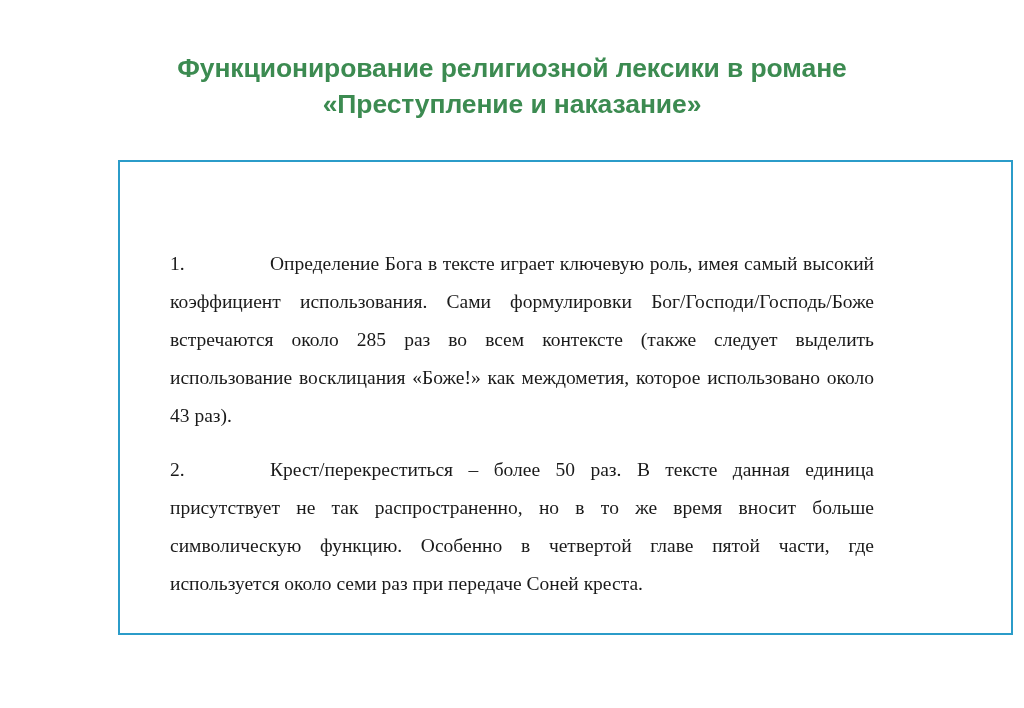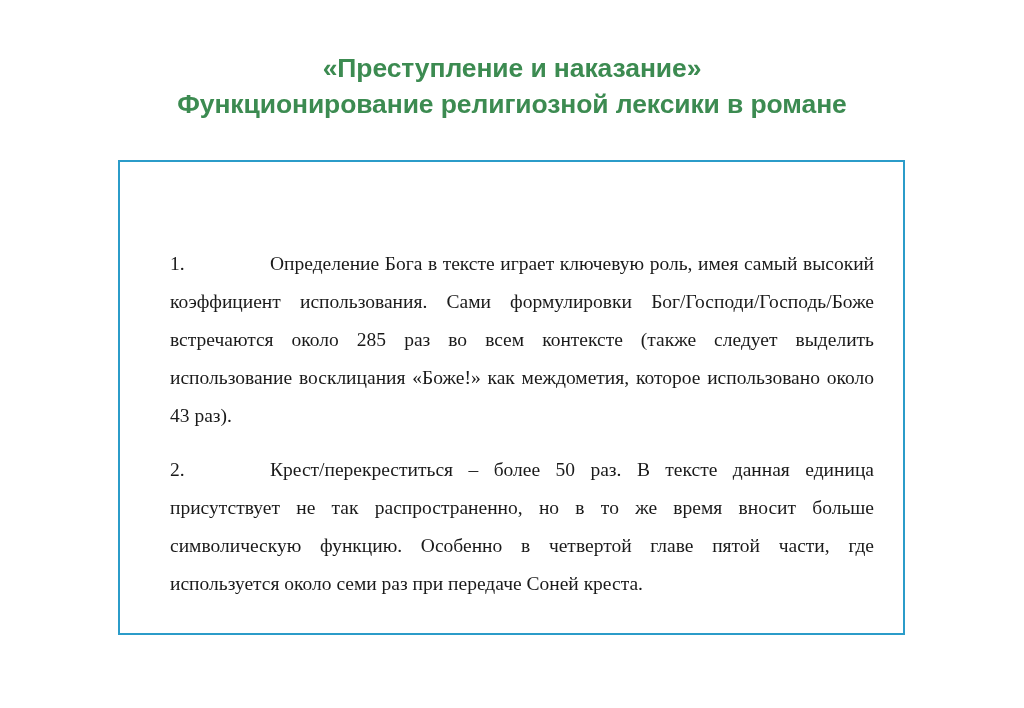--- a/index.html
+++ b/index.html
@@ -39,21 +39,21 @@
   .slide-title .title-line {
     display: block;
     white-space: nowrap;
   }
 
   
   .content-frame {
     position: absolute;
     left: 118px;
     top: 160px;
-    width: 787px;
+    width: 895px;
     height: 475px;
     border: 2px solid #2b9cc9;
     box-sizing: border-box;
     background: #ffffff;
   }
 
   .body-text {
     position: absolute;
     left: 50px;
     top: 83px;
@@ -87,22 +87,22 @@
   .tail {
     text-align-last: left;
   }
 </style>
 </head>
 <body>
 
 <div class="slide">
 
   <div class="slide-title">
+    <span class="title-line">Функционирование религиозной лексики в романе</span>
     <span class="title-line">«Преступление и наказание»</span>
-    <span class="title-line">Функционирование религиозной лексики в романе</span>
   </div>
 
   <div class="content-frame">
     <div class="body-text">
 
       <p class="para"><span class="list-marker">1.</span><span>Определение Бога в тексте играет ключевую роль, имея самый высокий коэффициент использования. Сами формулировки Бог/Господи/Господь/Боже встречаются около 285 раз во всем контексте (также следует выделить использование восклицания «Боже!» как междометия, которое использовано около 43 раз).</span></p>
 
       <p class="para tail"><span class="list-marker">2.</span><span>Крест/перекреститься – более 50 раз. В тексте данная единица присутствует не так распространенно, но в то же время вносит больше символическую функцию. Особенно в четвертой главе пятой части, где используется около семи раз при передаче Соней креста.</span></p>
 
     </div>

